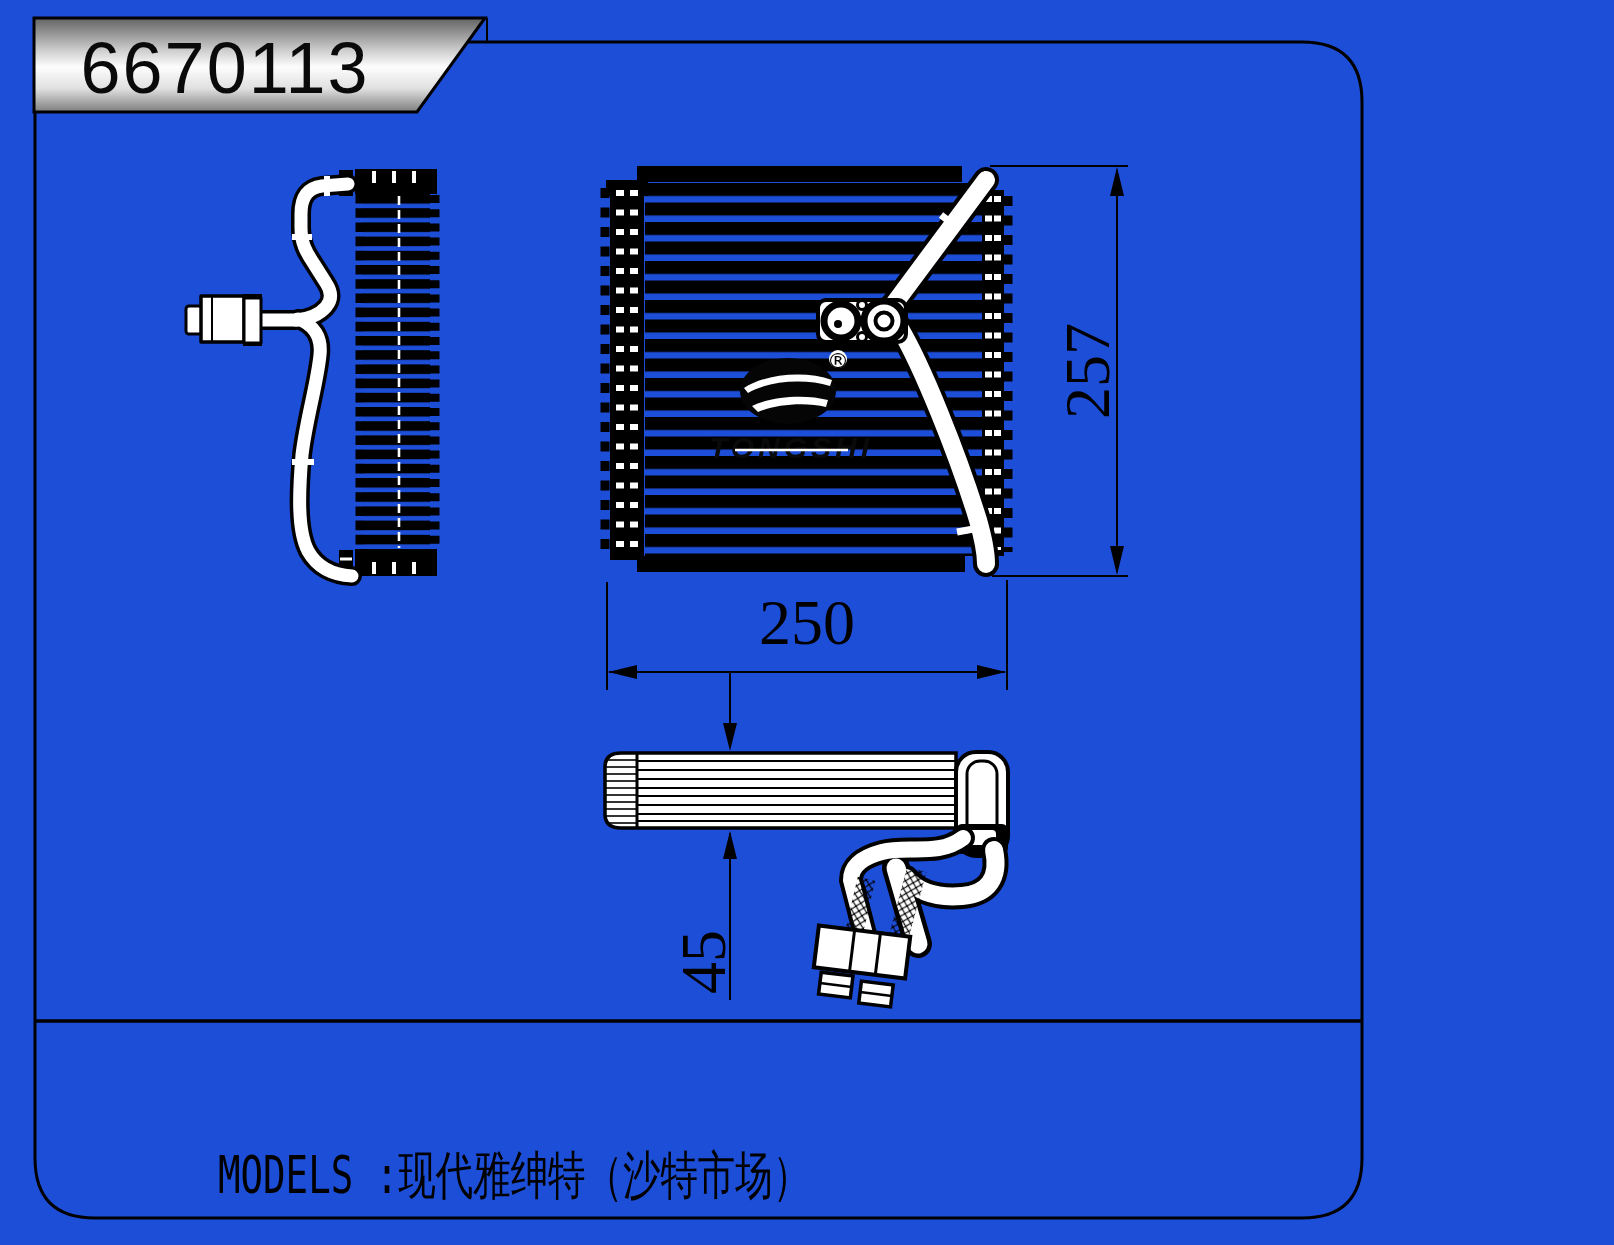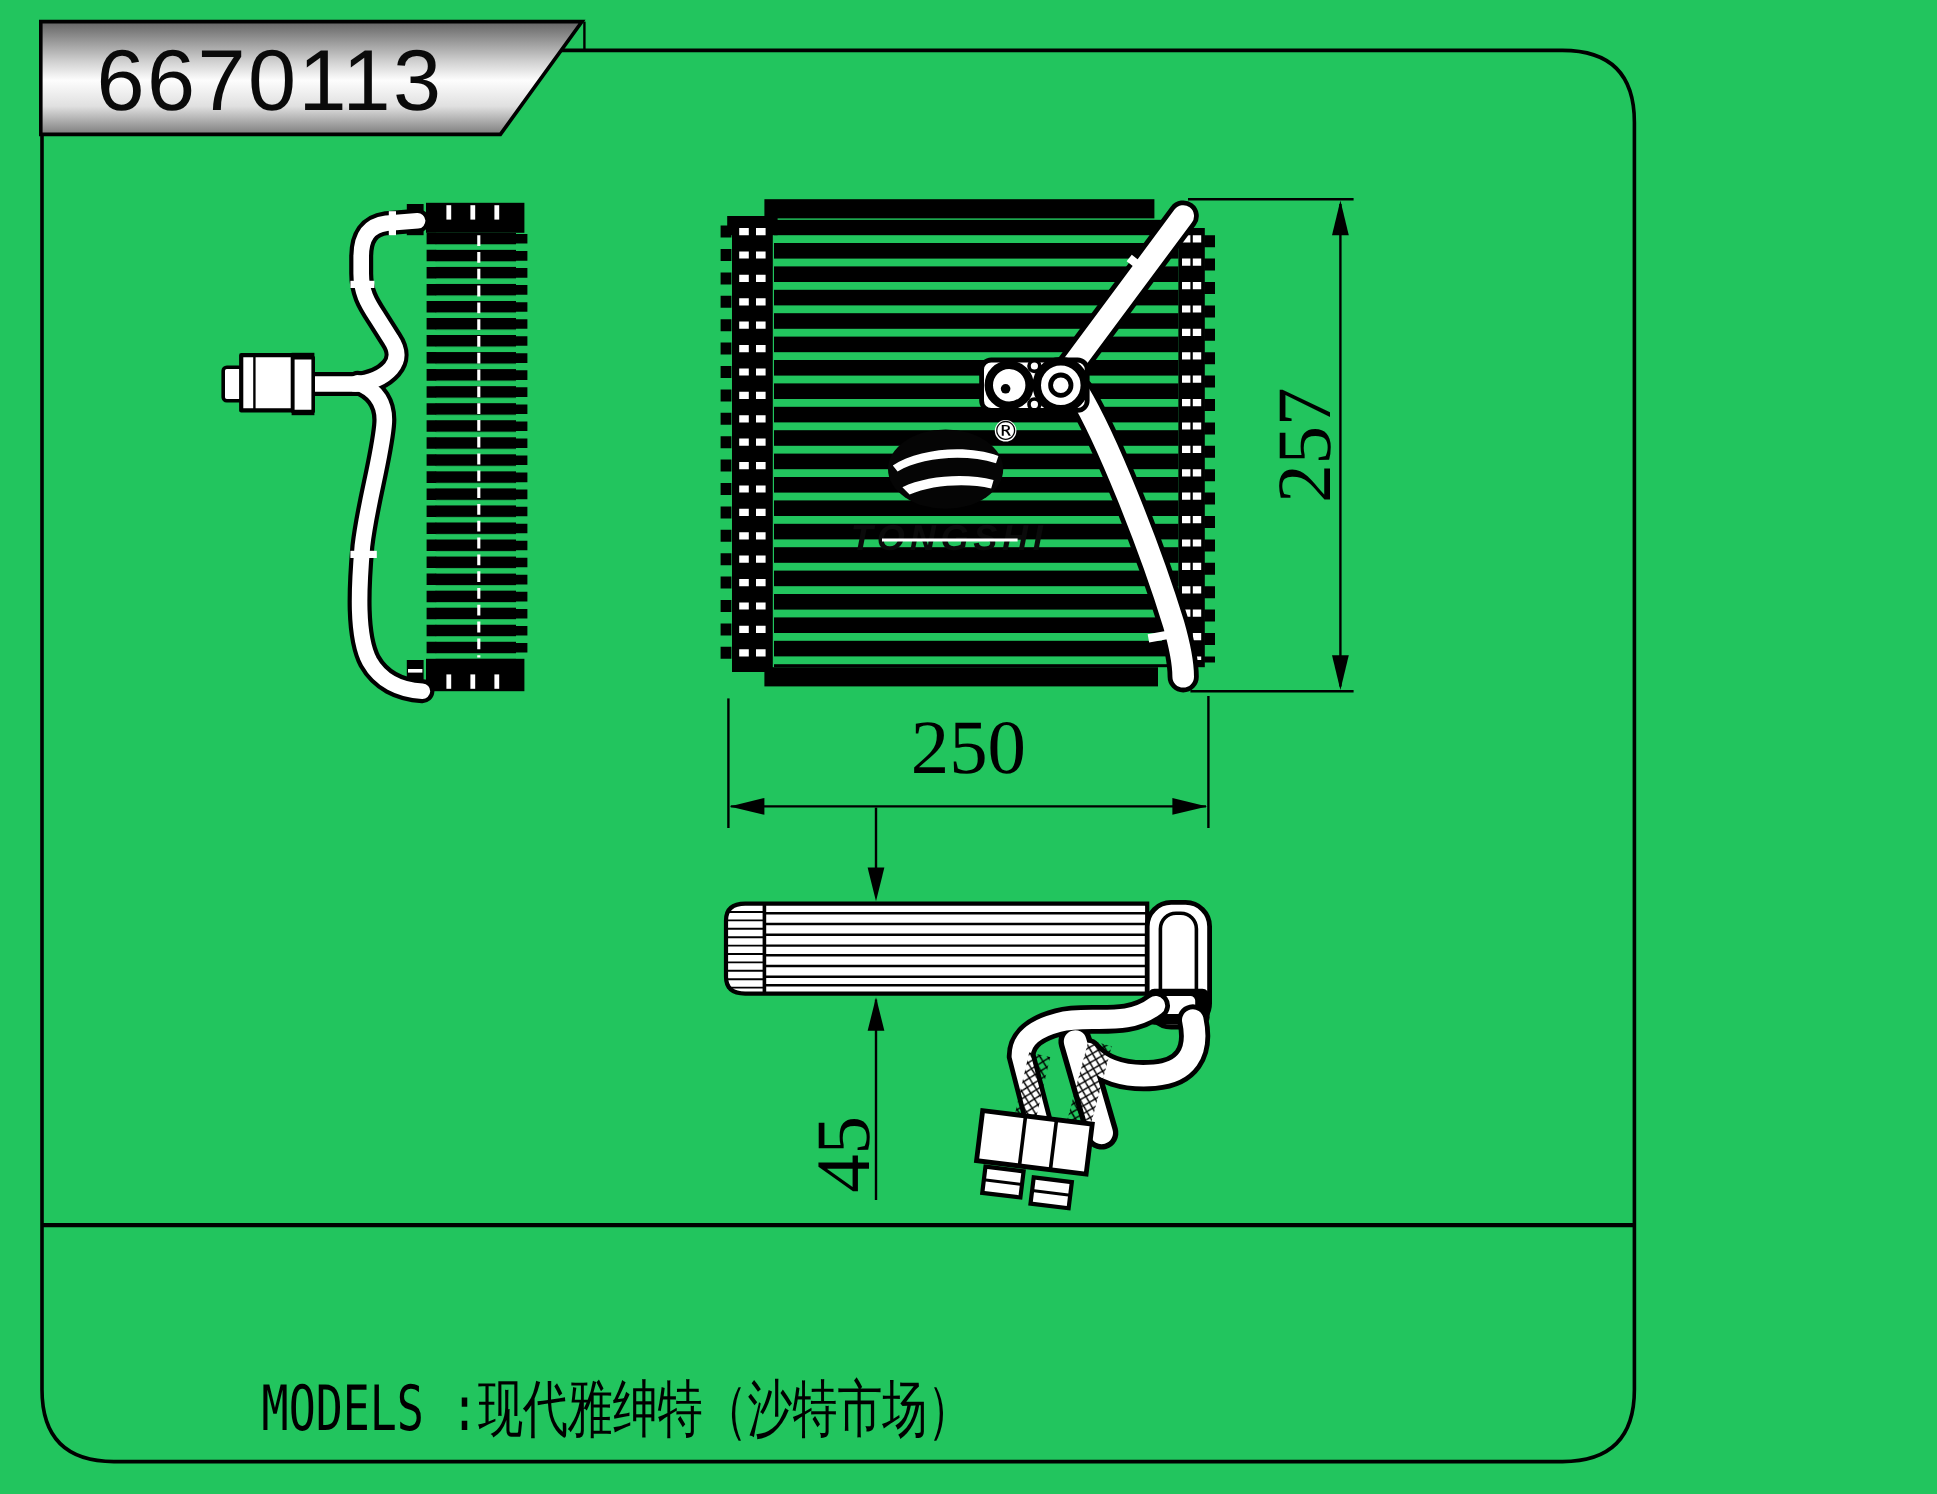--- a/index.html
+++ b/index.html
@@ -1,16 +1,16 @@
 <!DOCTYPE html>
 <html><head>
 <meta charset="utf-8">
 <style>
   html,body{margin:0;padding:0;background:#fff;}
-  .canvas{position:relative;width:1614px;height:1245px;background:#22c55e;overflow:hidden;}
+  .canvas{position:relative;width:1614px;height:1245px;background:#1d4ed8;overflow:hidden;}
   .canvas svg{position:absolute;left:0;top:0;}
   .spec-block{
     position:absolute;left:218px;top:1038px;color:#000;
     font-family:"DejaVu Sans Mono","Liberation Mono",monospace;
     font-size:52px;line-height:55px;white-space:pre;
     transform:scaleX(0.72);transform-origin:0 0;
   }
   .spec-row{height:55px;}
   .dim-text{font-family:"Liberation Serif","DejaVu Serif",serif;font-size:64px;fill:#000;}
   .banner-text{font-family:"Liberation Sans","DejaVu Sans",sans-serif;font-size:72px;fill:#0a0a0a;letter-spacing:2px;}

